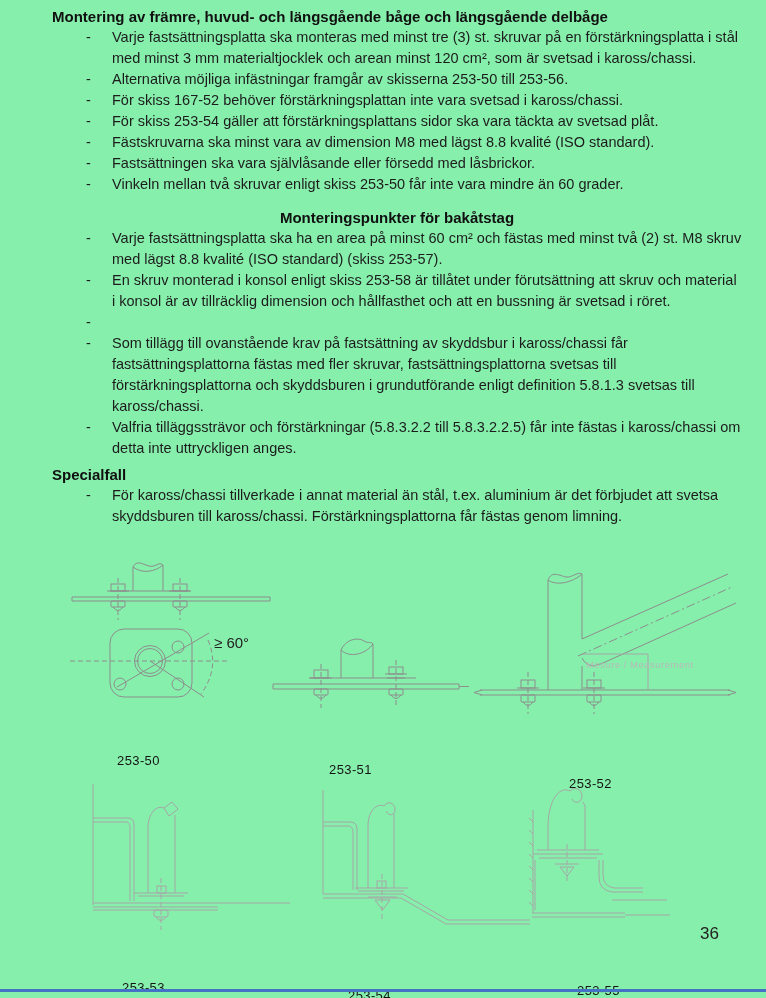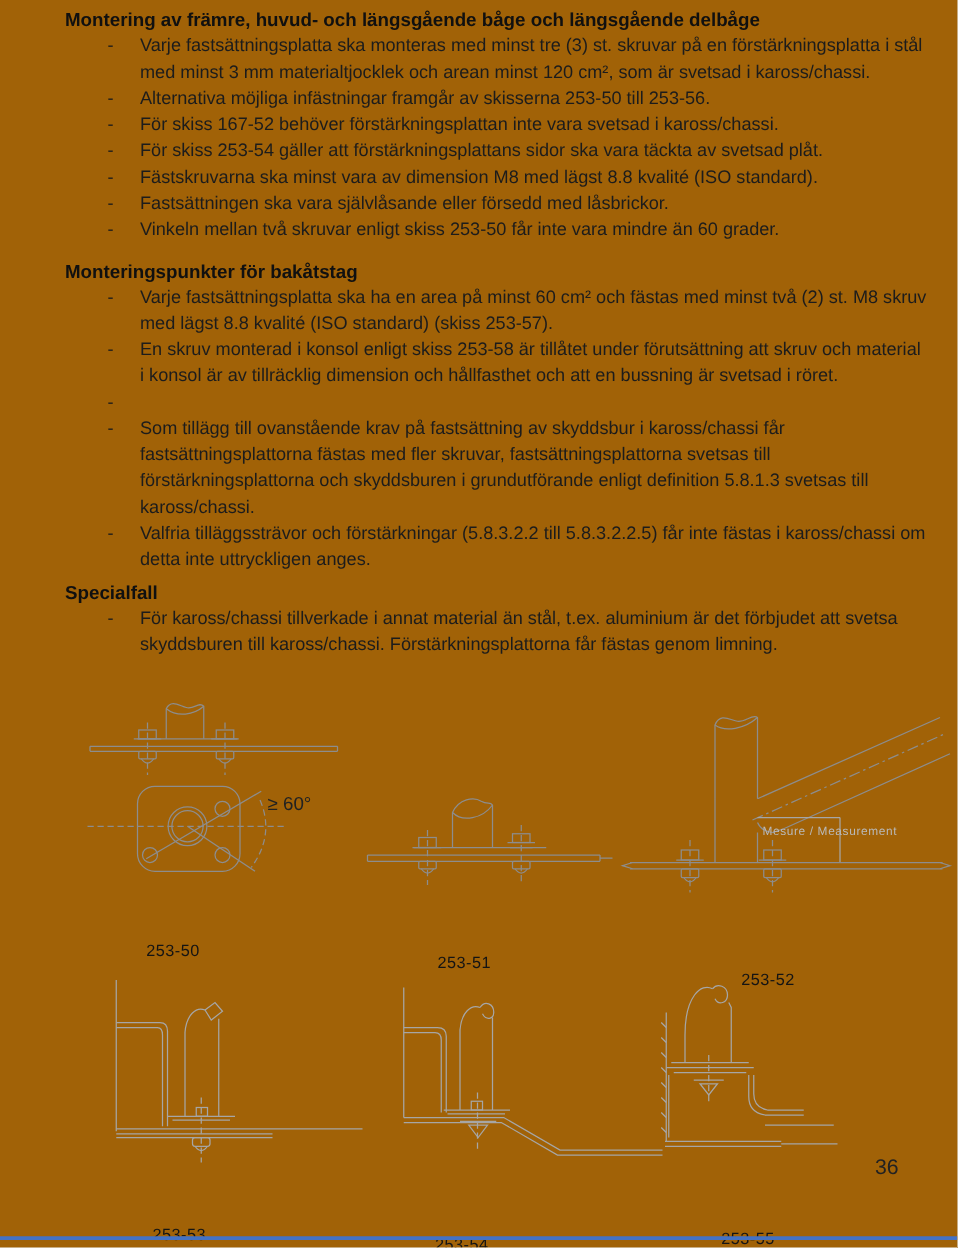--- a/index.html
+++ b/index.html
@@ -1,22 +1,22 @@
 <!DOCTYPE html>
 <html><head>
 <meta charset="utf-8">
 <style>
   html,body{margin:0;padding:0;background:#e9e9e9;}
   .page{
-    position:relative;width:766px;height:998px;margin:0 auto;background:#a16207;
+    position:relative;width:766px;height:998px;margin:0 auto;background:#86efac;
     overflow:hidden;font-family:"Liberation Sans",sans-serif;color:#1c1c1c;
   }
   .textcol{position:absolute;left:52px;top:6px;width:690px;}
   .head{font-size:15px;font-weight:bold;line-height:21px;margin:0;color:#101010;}
-  .sec2 .head{margin-top:12px;}
+  .sec2 .head{margin-top:12px;text-align:center;}
   .sec3 .head{margin-top:5px;}
   .blist{list-style:none;margin:0;padding:0;}
   .blist li{display:grid;grid-template-columns:26px 1fr;padding-left:34px;
             font-size:14.5px;line-height:21px;}
   .mk{color:#1c1c1c;}
   .figlayer{position:absolute;left:0;top:0;width:766px;height:998px;}
   .fig{position:absolute;}
   .fig svg{display:block;}
   .fig-label{position:absolute;font-size:13px;letter-spacing:.4px;color:#141414;white-space:nowrap;margin-top:40px;}
   .pagenum{position:absolute;left:700px;top:924px;font-size:17px;color:#222;}
@@ -145,21 +145,21 @@
           <line class="dash" x1="13" y1="105" x2="172" y2="105"></line>
           <line x1="60" y1="131" x2="152" y2="77"></line>
           <line x1="93" y1="105" x2="147" y2="141"></line>
           <path class="dash" d="M151,84 Q163,112 144,138"></path>
         </g>
         <text class="ann-angle" x="157" y="92">≥ 60°</text>
       </svg>
       <div class="fig-label" style="left:60px;top:157px;">253-50</div>
     </div>
 
-    <div class="fig" style="left:280px;top:632px;width:215px;height:115px;">
+    <div class="fig" style="left:259px;top:632px;width:215px;height:115px;">
       <svg width="215" height="90" viewBox="0 0 215 90">
         <g class="ln">
           <path d="M82,46 L82,18 C87,7 99,5 105,9 C110,12 112,9 114,12 L114,46"></path>
           <path d="M82,18 C90,26 106,23 114,12"></path>
         </g>
         <g class="ln">
           <line x1="50" y1="46" x2="157" y2="46"></line>
           <line x1="14" y1="52" x2="200" y2="52"></line>
           <line x1="14" y1="57" x2="200" y2="57"></line>
           <line x1="14" y1="52" x2="14" y2="57"></line>
@@ -177,21 +177,21 @@
           <line x1="126" y1="42" x2="148" y2="42"></line>
           <line x1="128" y1="46" x2="146" y2="46"></line>
           <rect x="130" y="57" width="14" height="6" rx="1"></rect>
           <path d="M132,63 Q137,70 142,63"></path>
           <line class="dash" x1="137" y1="28" x2="137" y2="76"></line>
         </g>
       </svg>
       <div class="fig-label" style="left:70px;top:90px;">253-51</div>
     </div>
 
-    <div class="fig" style="left:496px;top:562px;width:270px;height:200px;">
+    <div class="fig" style="left:472px;top:562px;width:270px;height:200px;">
       <svg width="270" height="180" viewBox="0 0 270 180">
         <g class="ln">
           <path d="M76,128 L76,18 C80,8 88,14 94,15 C100,16 106,9 110,12 L110,77"></path>
           <path d="M110,104 L110,128"></path>
           <path d="M76,18 C84,24 100,21 110,12"></path>
         </g>
         <g class="ln">
           <line x1="110" y1="77" x2="256" y2="12"></line>
           <path d="M110,96 Q113,103 122,104 L131,101 L264,41"></path>
           <line class="dashdot" x1="106" y1="94" x2="260" y2="25"></line>

